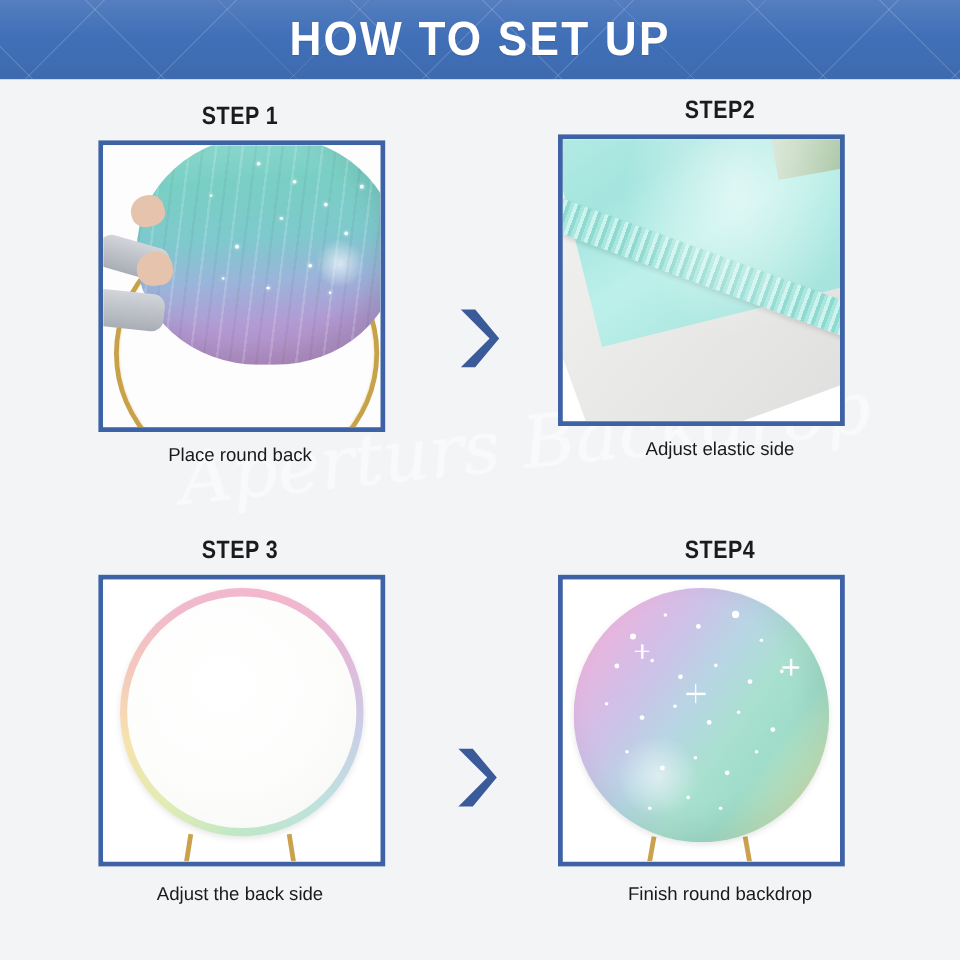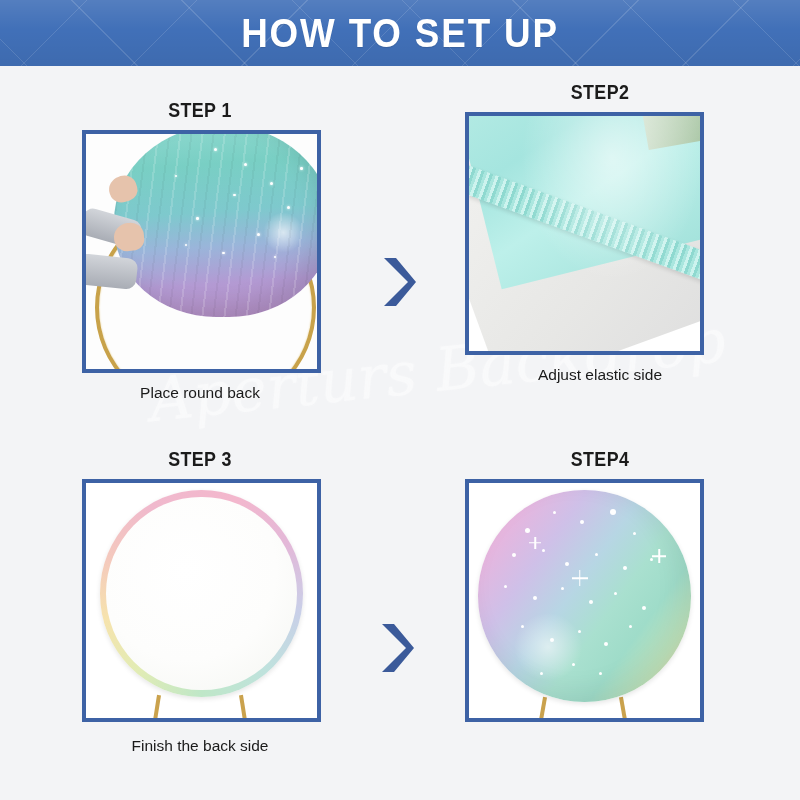--- a/index.html
+++ b/index.html
@@ -45,21 +45,21 @@
     transform:rotate(-6deg);
     opacity:.55;
     pointer-events:none;
     white-space:nowrap;
     text-shadow:0 0 2px rgba(255,255,255,0.6);
   }
 
   
   .grid{position:absolute;left:0;top:66px;width:800px;height:734px;}
   .cell{position:absolute;width:400px;height:367px;}
-  .cell.c0{left:0;top:18px;}
+  .cell.c0{left:0;top:5px;}
   .cell.c1{left:400px;top:0;}
   .cell.c2{left:0;top:367px;}
   .cell.c3{left:400px;top:367px;}
 
   .step-title{
     position:absolute;left:0;top:14px;width:400px;
     text-align:center;color:#1b1b1b;
     font-size:21px;font-weight:bold;letter-spacing:.5px;
     font-family:"Liberation Sans Narrow","Liberation Sans",sans-serif;
     transform:scaleX(0.85);
@@ -255,21 +255,21 @@
       <div class="art">
         <div class="s3-bg"></div>
         <div class="s3-leg l1"></div>
         <div class="s3-leg l2"></div>
         <div class="s3-disc">
           <div class="s3-inner"></div>
         </div>
       </div>
     </div>
     <div class="caption">
-      <div>Finish the back side</div>
+      <div>Adjust the back side</div>
     </div>
   </div>
 
   <div class="cell c3">
     <div class="step-title">STEP4</div>
     <div class="frame">
       <div class="art">
         <div class="s4-bg"></div>
         <div class="s4-leg l1"></div>
         <div class="s4-leg l2"></div>
@@ -298,20 +298,23 @@
           <div class="dot" style="left:71%;top:64%;width:3px;height:3px;"></div>
           <div class="dot" style="left:44%;top:82%;width:3px;height:3px;"></div>
           <div class="dot" style="left:57%;top:86%;width:3px;height:3px;"></div>
           <div class="dot" style="left:29%;top:86%;width:3px;height:3px;"></div>
           <div class="spark" style="left:44%;top:38%;width:16px;height:16px;"></div>
           <div class="spark" style="left:82%;top:28%;width:14px;height:14px;"></div>
           <div class="spark" style="left:24%;top:22%;width:12px;height:12px;"></div>
         </div>
       </div>
     </div>
+    <div class="caption">
+      <div>Finish round backdrop</div>
+    </div>
   </div>
 
   <svg class="chevron a1" viewBox="0 0 40 56">
     <polygon points="6,4 30,28 6,52 18,52 38,28 18,4" fill="#3b5a9a"></polygon>
   </svg>
   <svg class="chevron a2" viewBox="0 0 40 56">
     <polygon points="6,4 30,28 6,52 18,52 38,28 18,4" fill="#3b5a9a"></polygon>
   </svg>
 
 </div>

